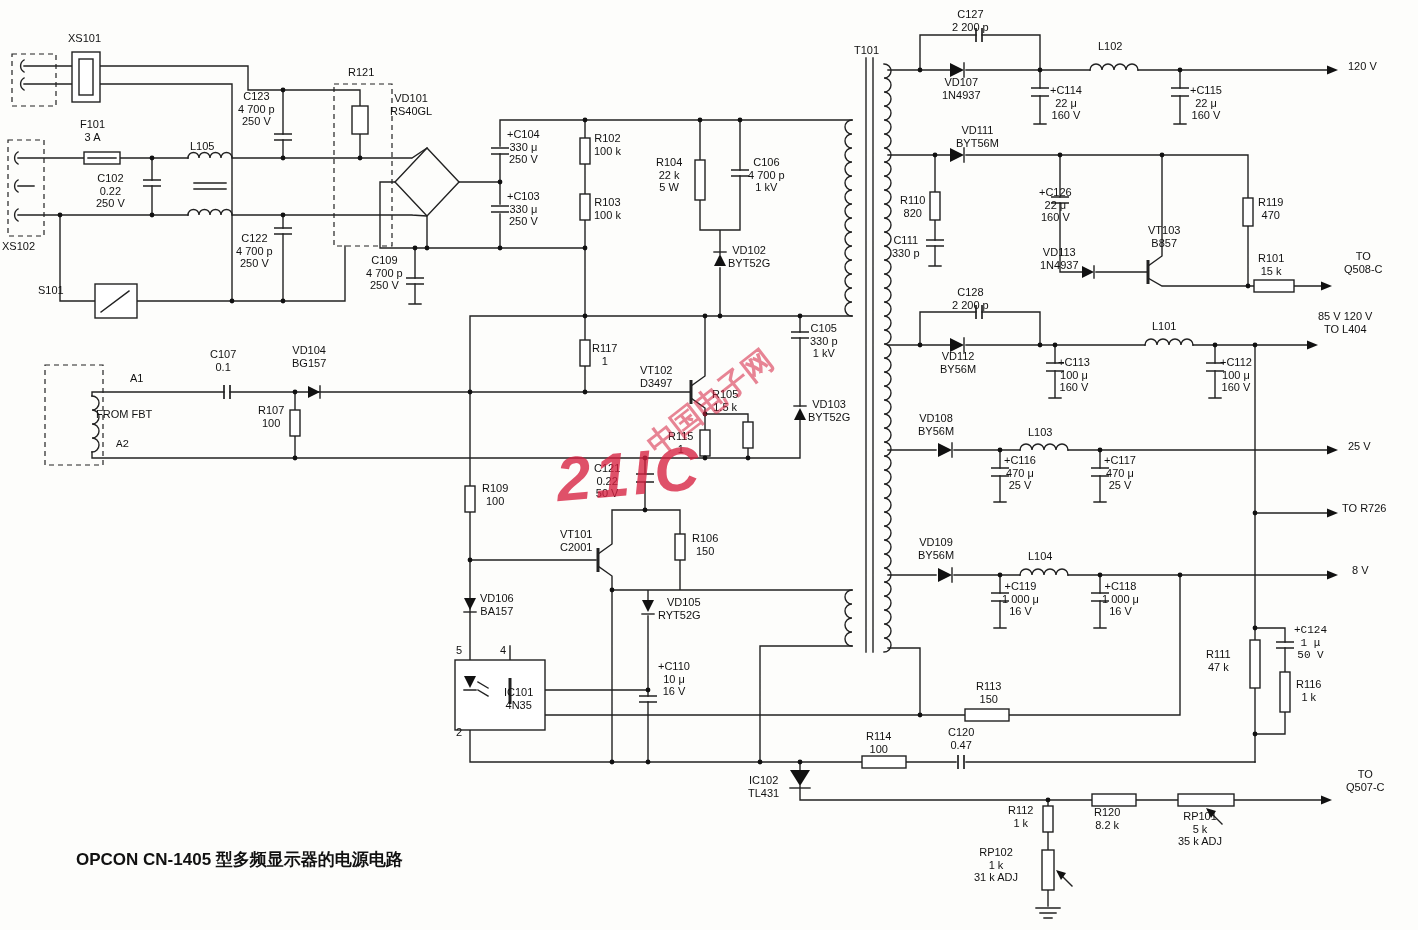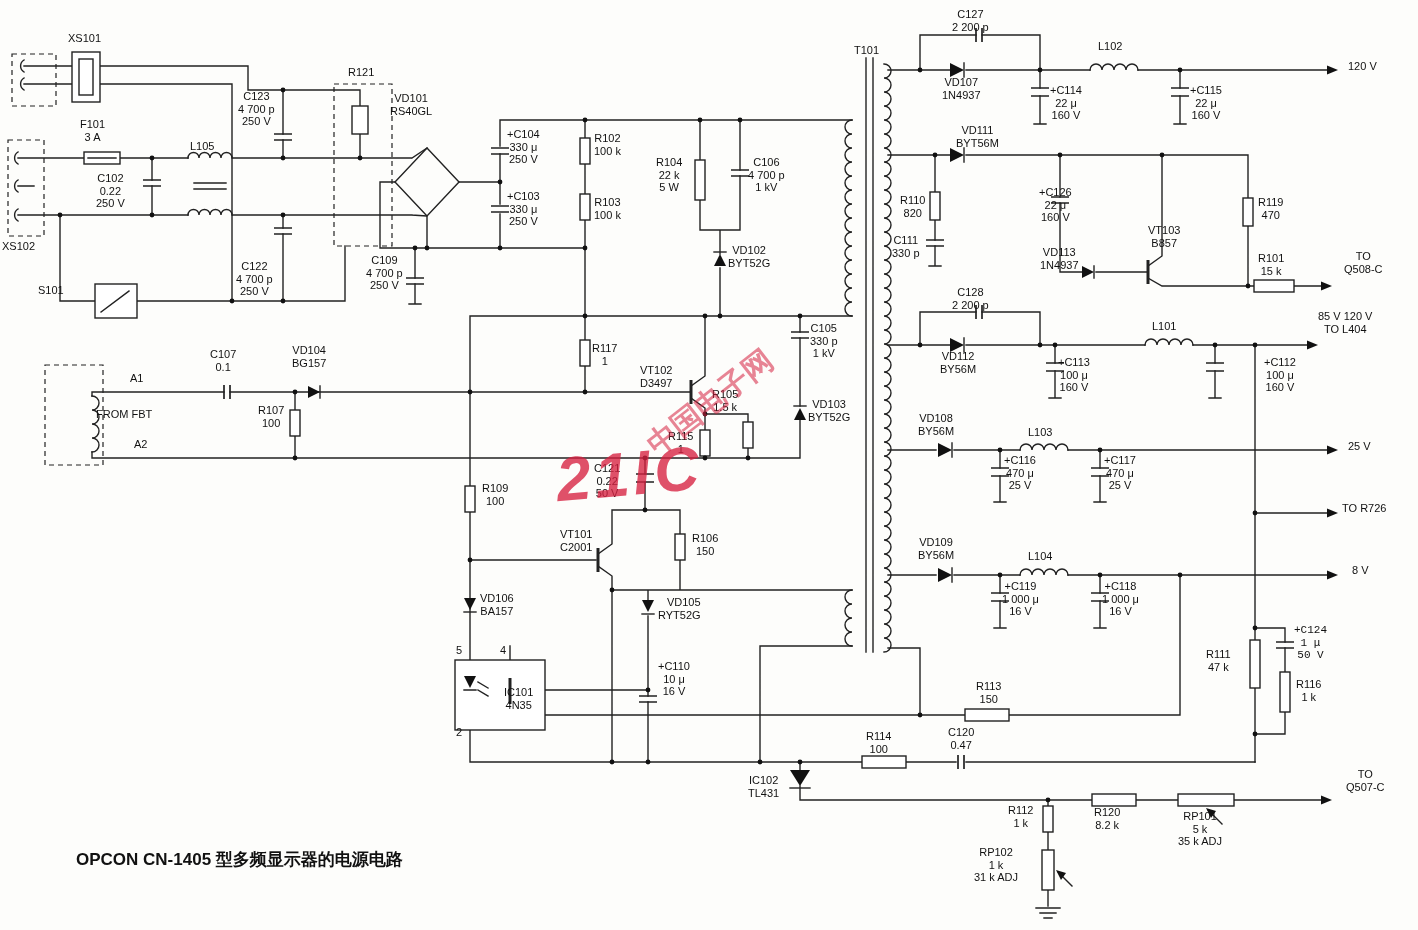--- a/index.html
+++ b/index.html
@@ -280,21 +280,21 @@
       <div class="lbl" style="left: 80px; top: 118px; text-align: center;">F101
 3 A</div>
       <div class="lbl" style="left: 2px; top: 240px;">XS102</div>
       <div class="lbl" style="left: 96px; top: 172px;">C102
 0.22
 250 V</div>
       <div class="lbl" style="left: 190px; top: 140px;">L105</div>
       <div class="lbl" style="left: 238px; top: 90px;">C123
 4 700 p
 250 V</div>
-      <div class="lbl" style="left: 236px; top: 232px; margin-top: 28px;">C122
+      <div class="lbl" style="left: 236px; top: 232px;">C122
 4 700 p
 250 V</div>
       <div class="lbl" style="left: 38px; top: 284px;">S101</div>
       <div class="lbl" style="left: 348px; top: 66px;">R121</div>
       <div class="lbl" style="left: 382px; top: 92px; margin-left: 8px;">VD101
 RS40GL</div>
       <div class="lbl" style="left: 507px; top: 128px;">+C104
 330 μ
 250 V</div>
       <div class="lbl" style="left: 507px; top: 190px;">+C103
@@ -327,21 +327,21 @@
       <div class="lbl" style="left: 808px; top: 398px;">VD103
 BYT52G</div>
       <div class="lbl" style="left: 210px; top: 348px;">C107
 0.1</div>
       <div class="lbl" style="left: 292px; top: 344px;">VD104
 BG157</div>
       <div class="lbl" style="left: 258px; top: 404px;">R107
 100</div>
       <div class="lbl" style="left: 96px; top: 408px;">FROM FBT</div>
       <div class="lbl" style="left: 130px; top: 372px;">A1</div>
-      <div class="lbl" style="left: 134px; top: 438px;">A2</div>
+      <div class="lbl" style="left: 116px; top: 438px; font-family: Liberation Mono, monospace;">A2</div>
       <div class="lbl" style="left: 668px; top: 430px;">R115
 1</div>
       <div class="lbl" style="left: 594px; top: 462px;">C121
 0.22
 50 V</div>
       <div class="lbl" style="left: 482px; top: 482px;">R109
 100</div>
       <div class="lbl" style="left: 560px; top: 528px;">VT101
 C2001</div>
       <div class="lbl" style="left: 692px; top: 532px;">R106
@@ -391,21 +391,21 @@
       <div class="lbl" style="left: 1344px; top: 250px;">TO
 Q508-C</div>
       <div class="lbl" style="left: 952px; top: 286px;">C128
 2 200 p</div>
       <div class="lbl" style="left: 940px; top: 350px;">VD112
 BY56M</div>
       <div class="lbl" style="left: 1058px; top: 356px;">+C113
 100 μ
 160 V</div>
       <div class="lbl" style="left: 1152px; top: 320px;">L101</div>
-      <div class="lbl" style="left: 1220px; top: 356px; margin-left: 44px;">+C112
+      <div class="lbl" style="left: 1220px; top: 356px;">+C112
 100 μ
 160 V</div>
       <div class="lbl" style="left: 1318px; top: 310px;">85 V   120 V
 TO L404</div>
       <div class="lbl" style="left: 918px; top: 412px;">VD108
 BY56M</div>
       <div class="lbl" style="left: 1028px; top: 426px;">L103</div>
       <div class="lbl" style="left: 1004px; top: 454px;">+C116
 470 μ
 25 V</div>

